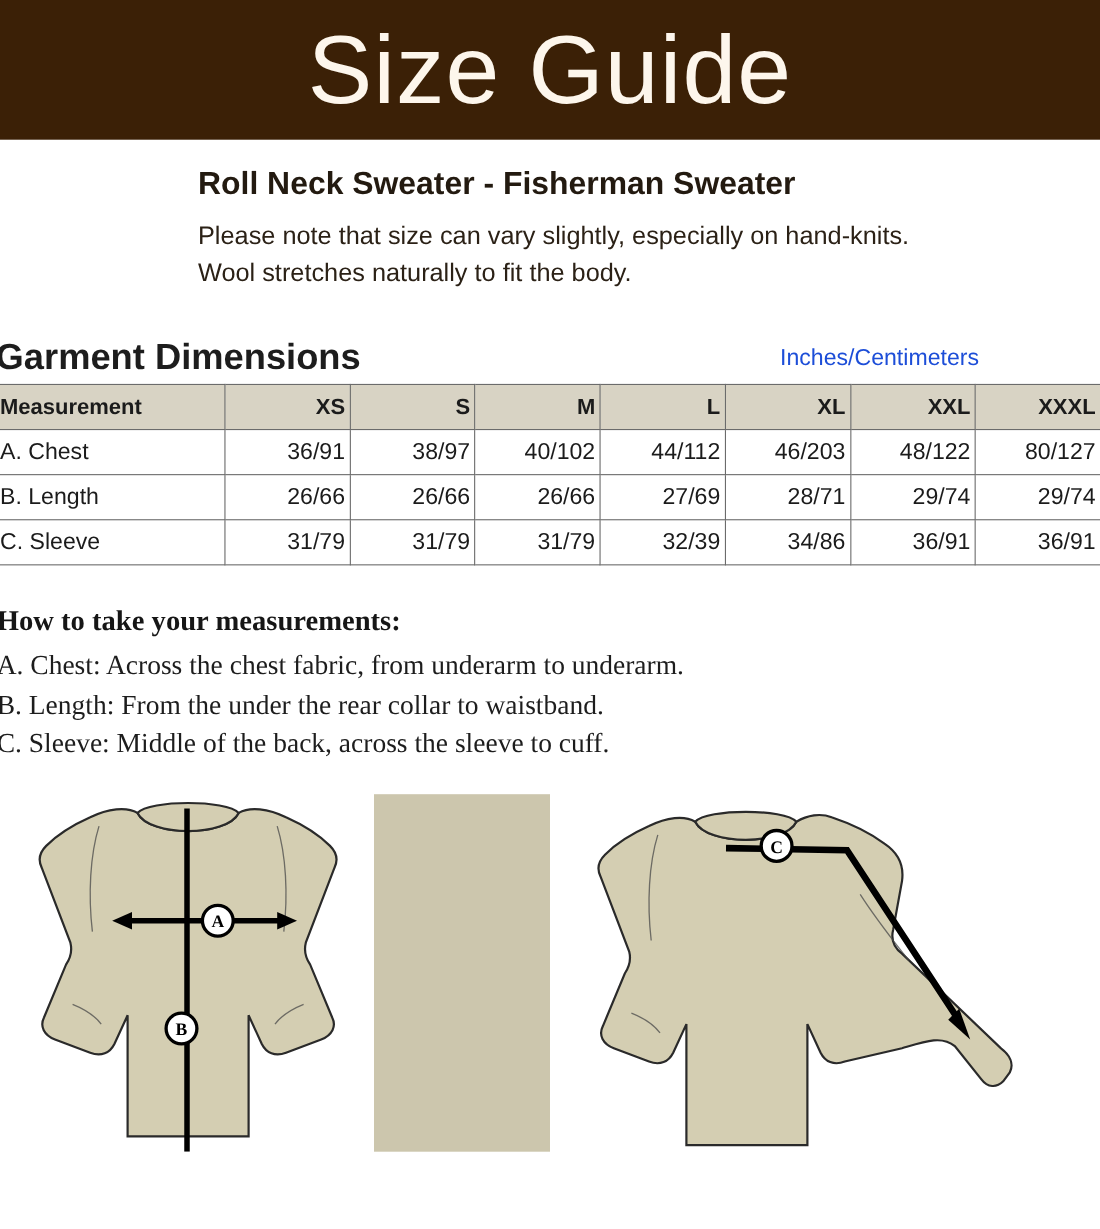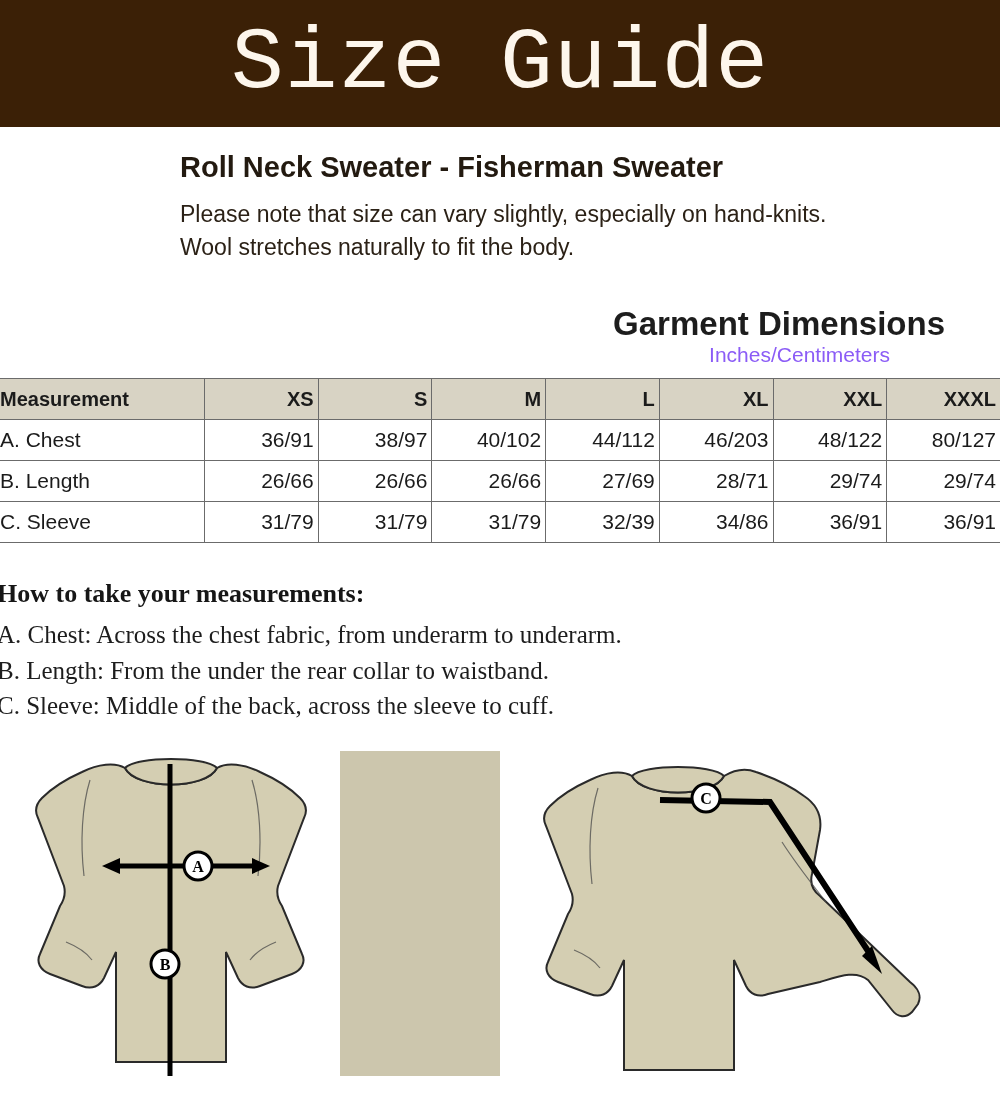--- a/index.html
+++ b/index.html
@@ -18,21 +18,21 @@
   
   .banner {
     background: #3b2006;
     height: 127px;
     display: flex;
     align-items: center;
     justify-content: center;
   }
   .banner-title {
     color: #fdf6ec;
-    font-family: Liberation Mono, monospace;
+    font-family: Liberation Sans, sans-serif;
     font-size: 88px;
     line-height: 1;
     font-weight: 400;
     letter-spacing: 1px;
   }
 
   
   .intro {
     padding: 24px 0 0 180px;
   }
@@ -51,32 +51,31 @@
     max-width: 660px;
   }
 
   
   .dims-head {
     display: flex;
     align-items: flex-end;
     justify-content: space-between;
     margin-top: 42px;
     padding: 0 55px 0 0;
-    flex-direction: column;
   }
   .dims-title {
     font-size: 33px;
     font-weight: bold;
     color: #1d1d1d;
     margin-left: -4px;
     padding-left: 0;
   }
   .units {
     font-size: 21px;
-    color: #8b5cf6;
+    color: #1d4ed8;
     padding-bottom: 5px;
     padding-right: 55px;
   }
 
   
   table.size-table {
     border-collapse: collapse;
     width: 1010px;
     margin-left: -9px;
     margin-top: 6px;

